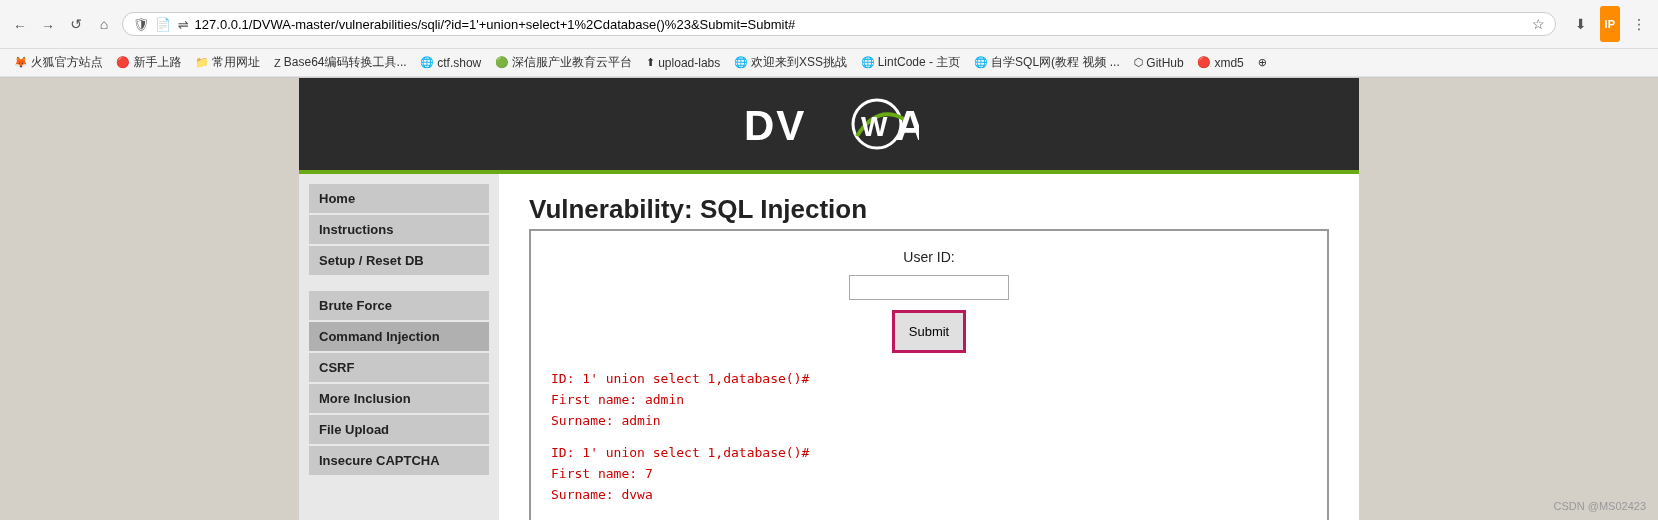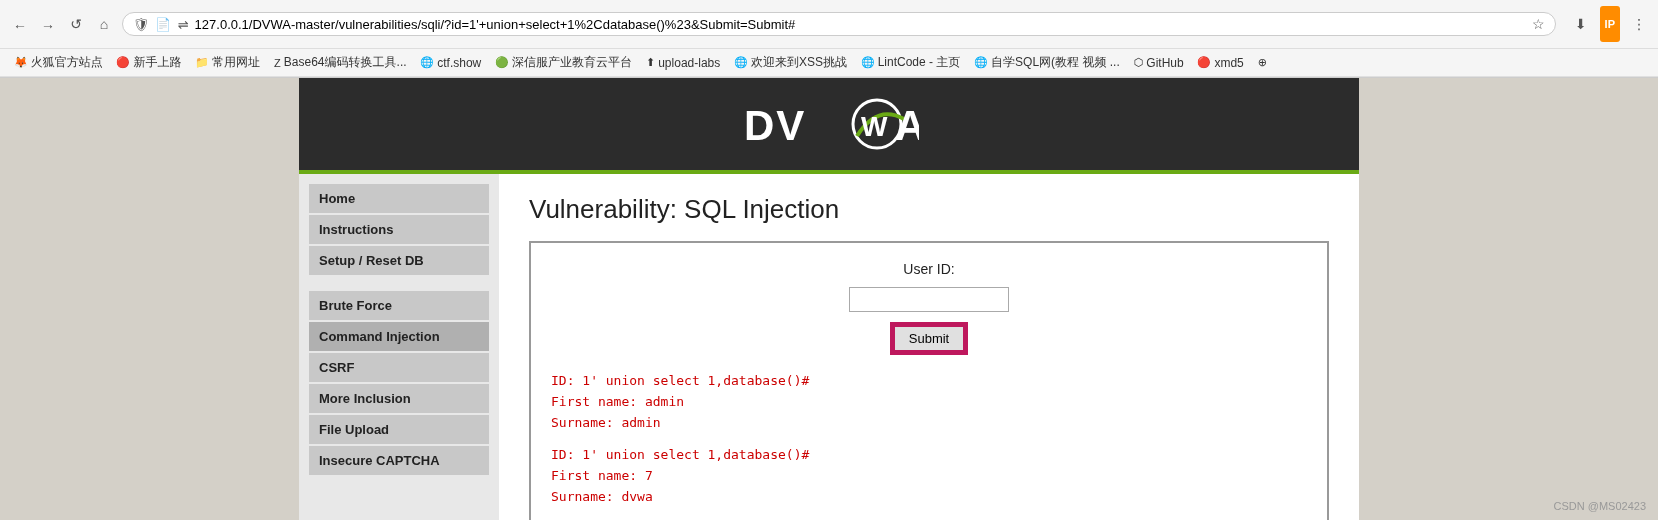--- a/index.html
+++ b/index.html
@@ -161,23 +161,23 @@
     .sidebar-divider { height: 8px; }
 
     
     .dvwa-content {
       flex: 1;
       background: white;
       padding: 20px 30px;
     }
     .page-title {
       font-size: 26px;
-      font-weight: normal;
+      font-weight: bold;
       color: #222;
-      margin-bottom: 16px;
+      margin-bottom: 4px;
     }
 
     
     .sql-box {
       border: 2px solid #999;
       padding: 18px 20px;
       margin-bottom: 20px;
       background: white;
     }
     .form-row {
@@ -191,23 +191,23 @@
       font-size: 14px;
       color: #222;
     }
     .form-input {
       border: 1px solid #aaa;
       padding: 4px 6px;
       font-size: 13px;
       width: 160px;
     }
     .submit-btn {
-      padding: 4px 14px;
+      padding: 11px 14px;
       background: #e0e0e0;
-      border: 5px solid #be185d;
+      border: 3px solid #be185d;
       cursor: pointer;
       font-size: 13px;
     }
 
     
     .result-block {
       margin-bottom: 12px;
     }
     .result-line {
       color: #cc0000;

